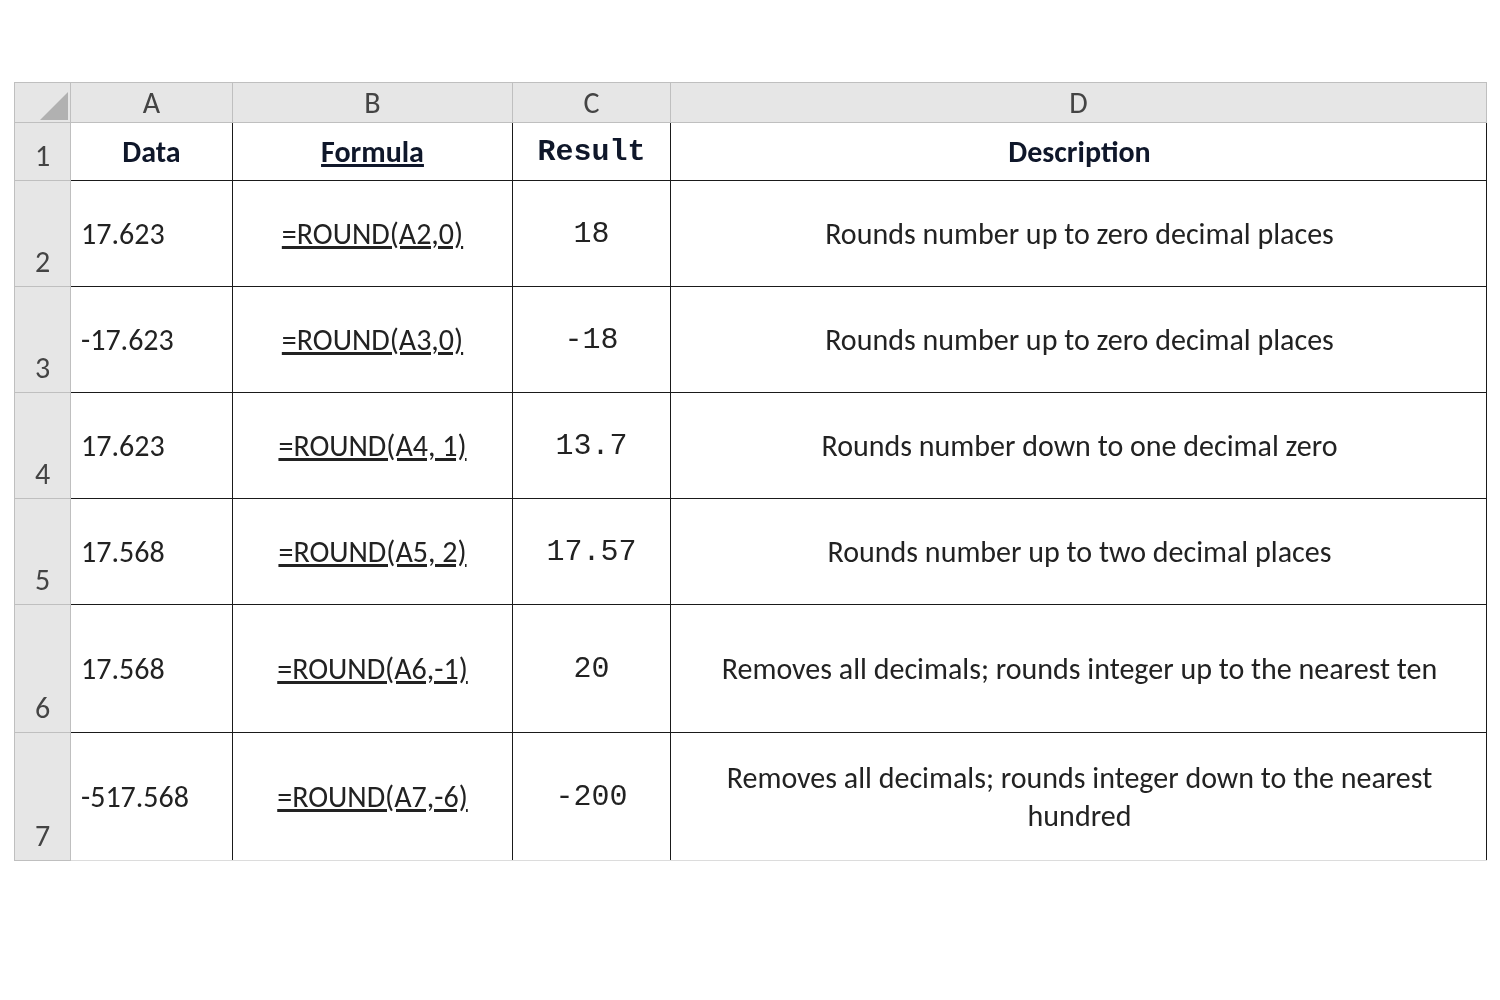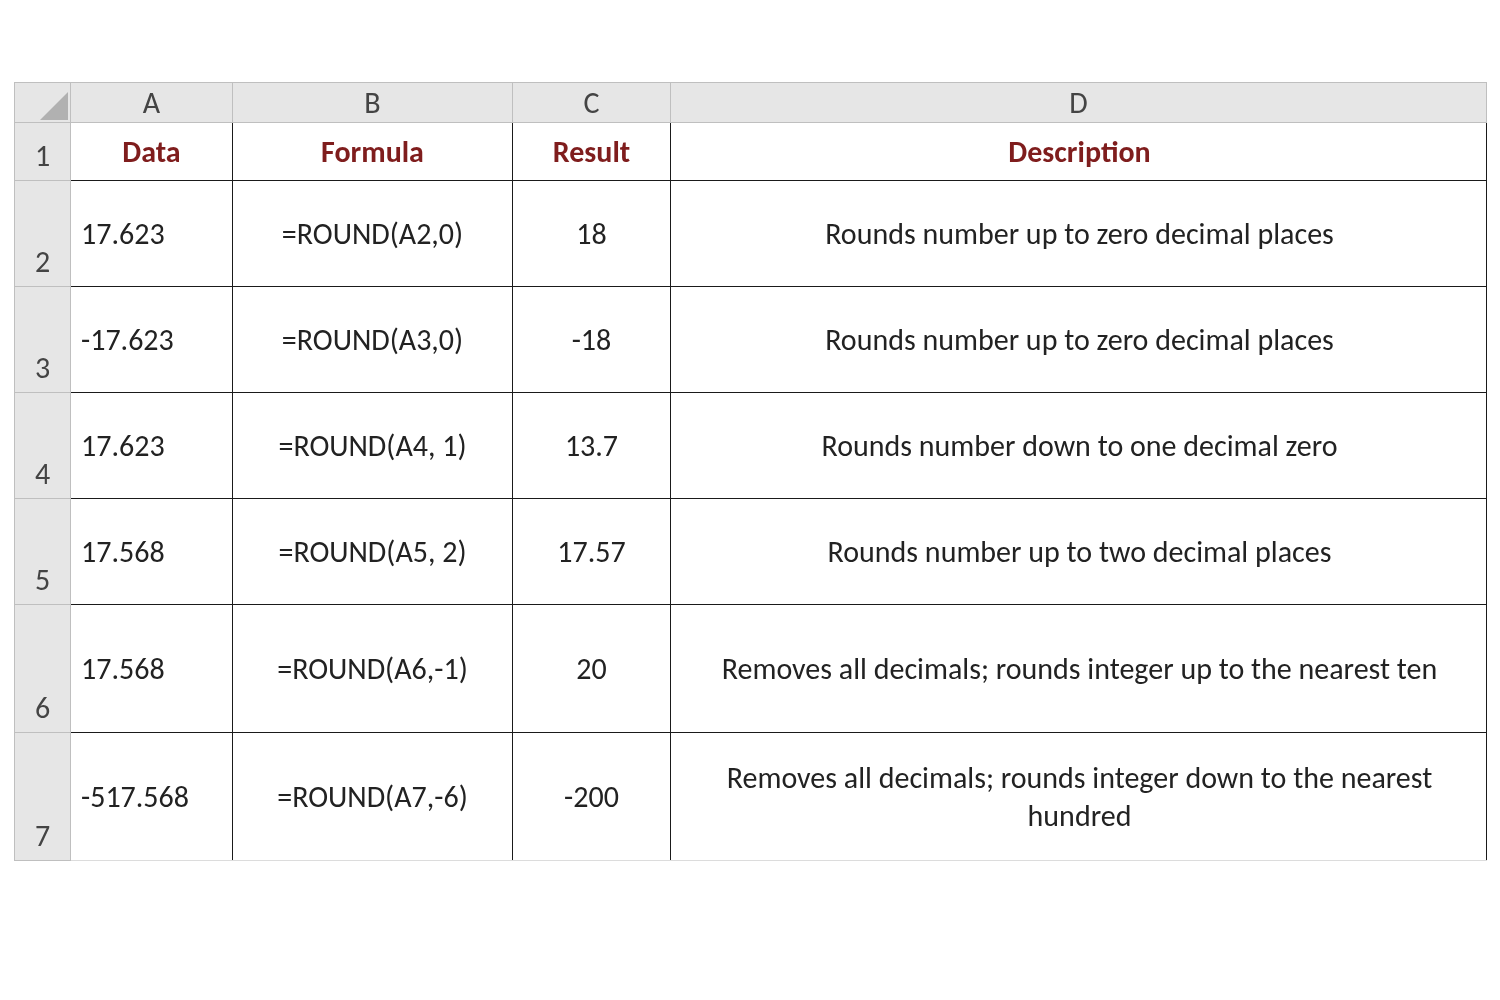--- a/index.html
+++ b/index.html
@@ -75,31 +75,31 @@
     border-top: 1px solid #1a1a1a;
     border-bottom: 1px solid #1a1a1a;
     font-size: 30px;
     color: #222;
     padding: 6px 10px 6px 10px;
     vertical-align: middle;
   }
   
   tr.hrow td.cell {
     font-weight: 700;
-    color: #7f1d1d;
+    color: #0f172a;
     text-align: center;
     height: 58px;
   }
   
   tr.drow td.cell { height: 106px; }
   tr.drow.tall td.cell { height: 128px; }
 
   td.cell.colA { text-align: left; }
-  td.cell.colB { text-align: center; }
-  td.cell.colC { text-align: center; }
+  td.cell.colB { text-align: center; text-decoration: underline; }
+  td.cell.colC { text-align: center; font-family: Liberation Mono, monospace; }
   td.cell.colD { text-align: center; padding-left: 12px; line-height: 1.25; }
 
   
   tr.lastrow td.cell {
     border-bottom: 1px solid #dcdcdc;
   }
 </style>
 </head>
 <body>
 

